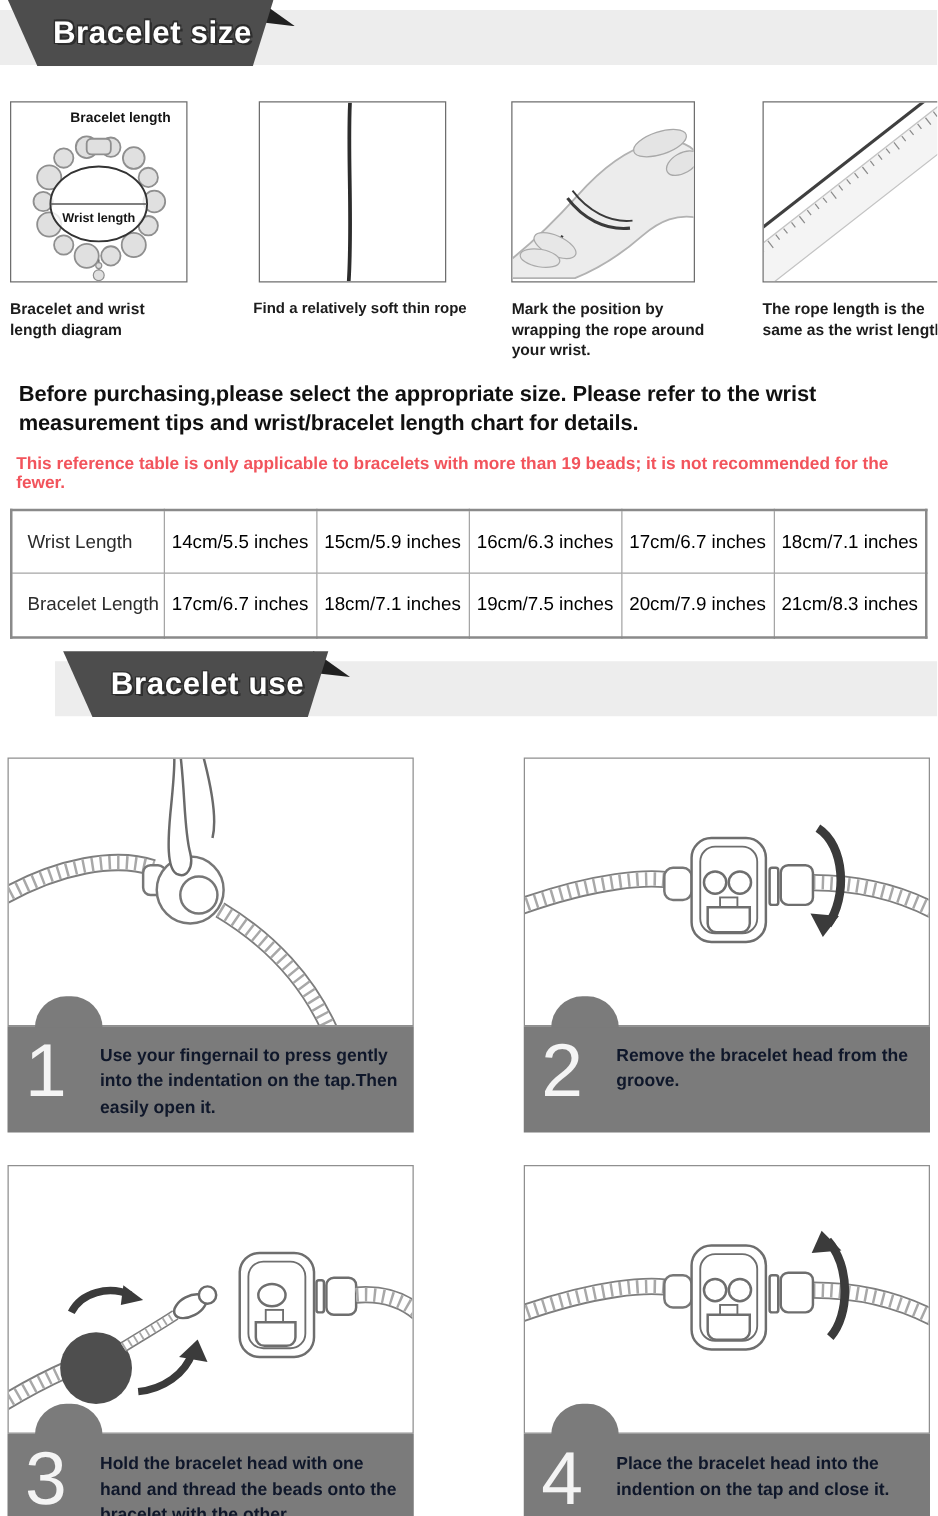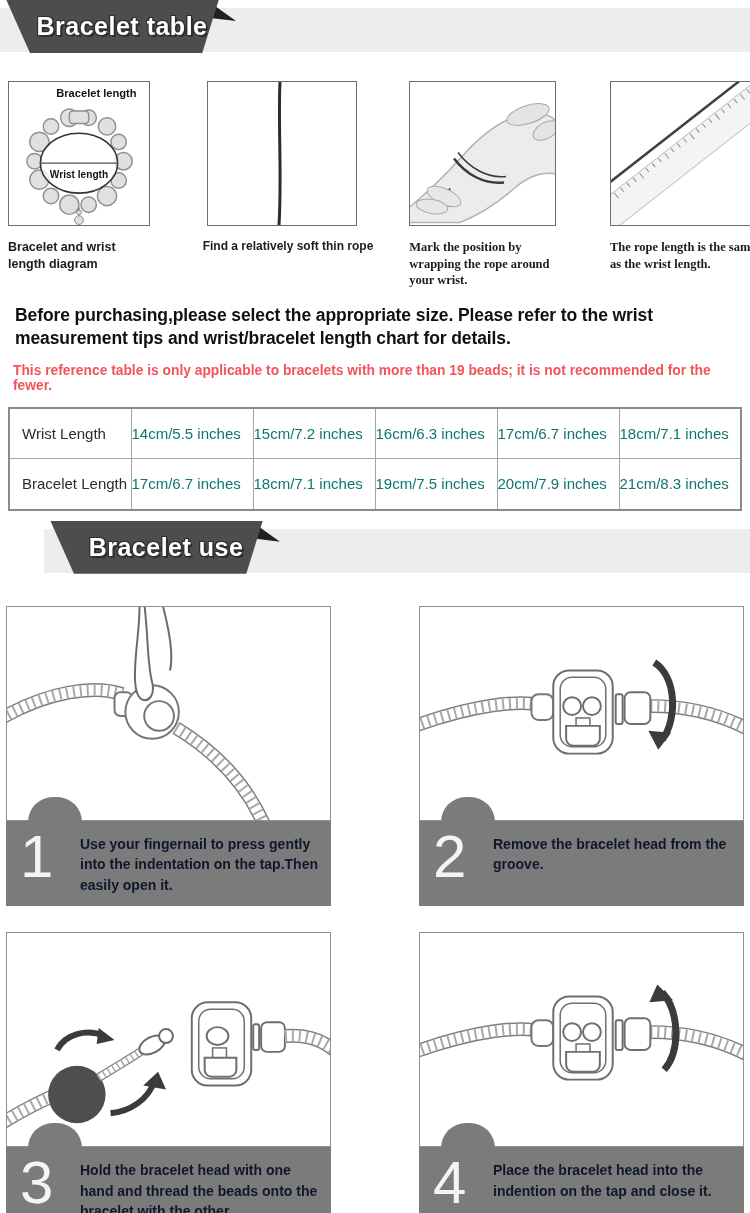--- a/index.html
+++ b/index.html
@@ -22,33 +22,33 @@
     text-shadow:2px 2px 0 #2e2e2e, -1px -1px 0 #2e2e2e, 1px -1px 0 #2e2e2e, -1px 1px 0 #2e2e2e; }
 
   
   .measure-row { margin:26px 8px 0; display:flex; justify-content:space-between; }
   .m-col-1 { width:148px; } .m-col-2 { width:152px; } .m-col-3 { width:150px; } .m-col-4 { width:132px; }
   .m-box { height:145px; border:1px solid #6e6e6e; background:#fff; overflow:hidden; }
   .m-box-1 { width:142px; } .m-box-2 { width:150px; } .m-box-3 { width:147px; } .m-box-4 { width:150px; }
   .m-caption { margin-top:13px; font-weight:700; font-size:12.5px; color:#1c1c1c; line-height:1.32; }
   .m-col-1 .m-caption { width:142px; }
   .m-col-2 .m-caption { white-space:nowrap; font-size:12px; margin-left:-4px; }
-  .m-col-3 .m-caption, .m-col-4 .m-caption { width:160px;font-family:Liberation Serif, serif; }
+  .m-col-3 .m-caption, .m-col-4 .m-caption { width:160px; }
 
   svg text { font-family:"Liberation Sans", sans-serif; }
 
   
   .intro { margin:15px 14px 0 15px; font-size:17.5px; font-weight:700; color:#101010;
     line-height:1.32; letter-spacing:-.1px; }
   .note { margin:13px 0 0 13px; font-size:13.8px; font-weight:700; color:#f2545c; }
 
   
   .size-table { margin:14px 8px 0; width:734px; border-collapse:collapse; table-layout:fixed;
     border:2px solid #8a8a8a; }
-  .size-table td { border:1px solid #a5a5a5; height:51px; font-size:15px; color:#0f766e; text-align:left; }
+  .size-table td { border:1px solid #a5a5a5; height:51px; font-size:15px; color:#000000; text-align:center; }
   .size-table td.row-label { width:122px; text-align:left; padding-left:12px; color:#2c2c2c; }
 
   
   .use-banner { margin-top:10px;margin-left:44px; }
   .panels { margin:0 6px; }
   .panel-row { display:flex; justify-content:space-between; align-items:stretch; }
   .panel-row-1 { margin-top:30px; }
   .panel-row-2 { margin-top:26px; }
   .panel { width:325px; display:flex; flex-direction:column; }
   .panel-fig { height:215px; border:1px solid #8f8f8f; background:#fff; position:relative; overflow:hidden; flex:none; }
@@ -68,21 +68,21 @@
 </head>
 <body>
 
 <div class="page">
 
   <section class="banner-section">
     <div class="banner-band"></div>
     <div class="ribbon">
       <div class="ribbon-fold"></div>
       <div class="ribbon-body">
-        <span class="ribbon-title">Bracelet table</span>
+        <span class="ribbon-title">Bracelet size</span>
       </div>
     </div>
   </section>
 
   <section class="measure-row">
 
     <div class="m-col-1">
       <div class="m-box m-box-1">
         <svg width="140" height="143" viewBox="0 0 140 148">
           <g fill="#e0e0e0" stroke="#8f8f8f" stroke-width="1.5">
@@ -154,21 +154,21 @@
   </section>
 
   <p class="intro">Before purchasing,please select the appropriate size. Please refer to the wrist measurement tips and wrist/bracelet length chart for details.</p>
   <p class="note">This reference table is only applicable to bracelets with more than 19 beads; it is not recommended for the fewer.</p>
 
   <table class="size-table">
     <tbody>
       <tr>
         <td class="row-label">Wrist Length</td>
         <td>14cm/5.5 inches</td>
-        <td>15cm/7.2 inches</td>
+        <td>15cm/5.9 inches</td>
         <td>16cm/6.3 inches</td>
         <td>17cm/6.7 inches</td>
         <td>18cm/7.1 inches</td>
       </tr>
       <tr>
         <td class="row-label">Bracelet Length</td>
         <td>17cm/6.7 inches</td>
         <td>18cm/7.1 inches</td>
         <td>19cm/7.5 inches</td>
         <td>20cm/7.9 inches</td>

